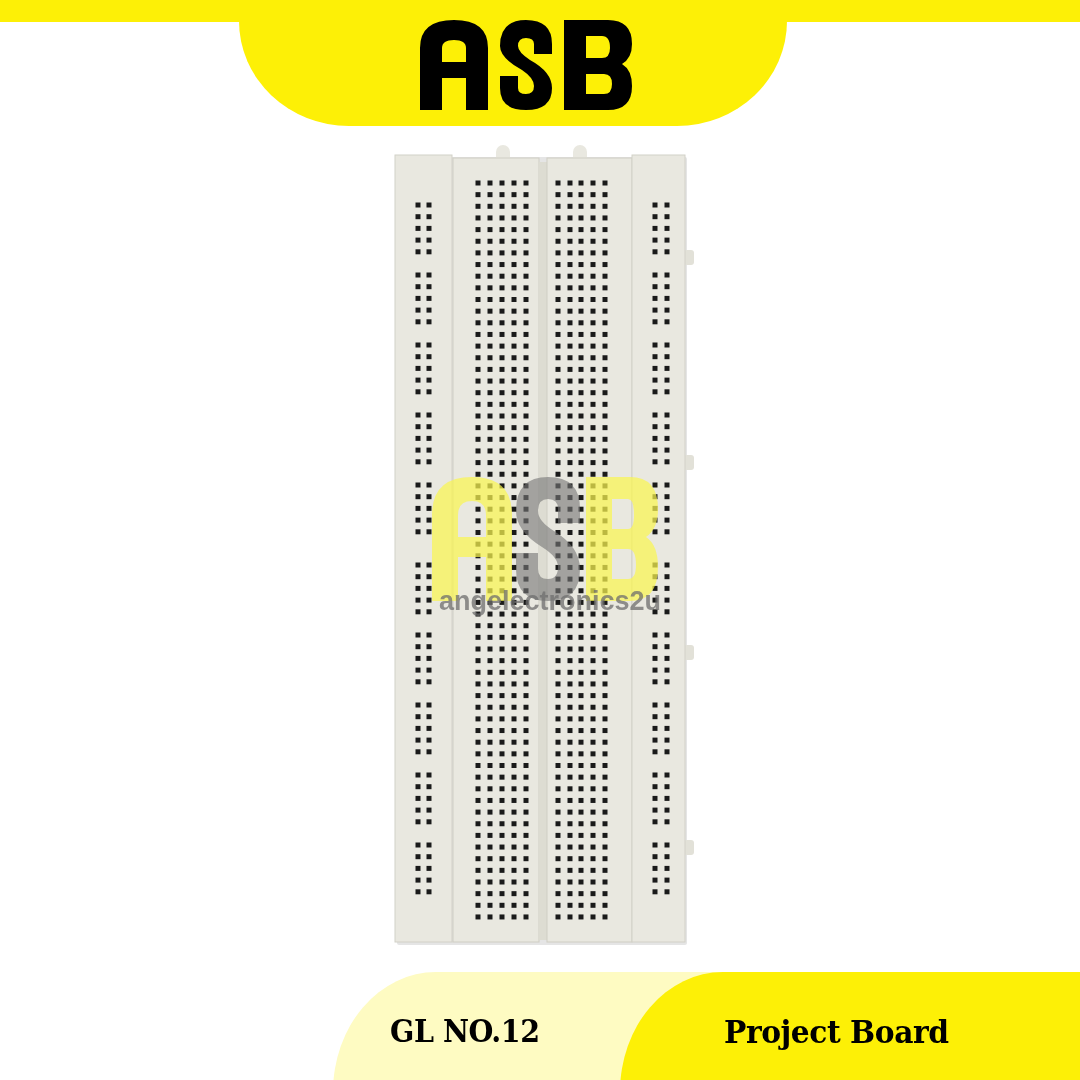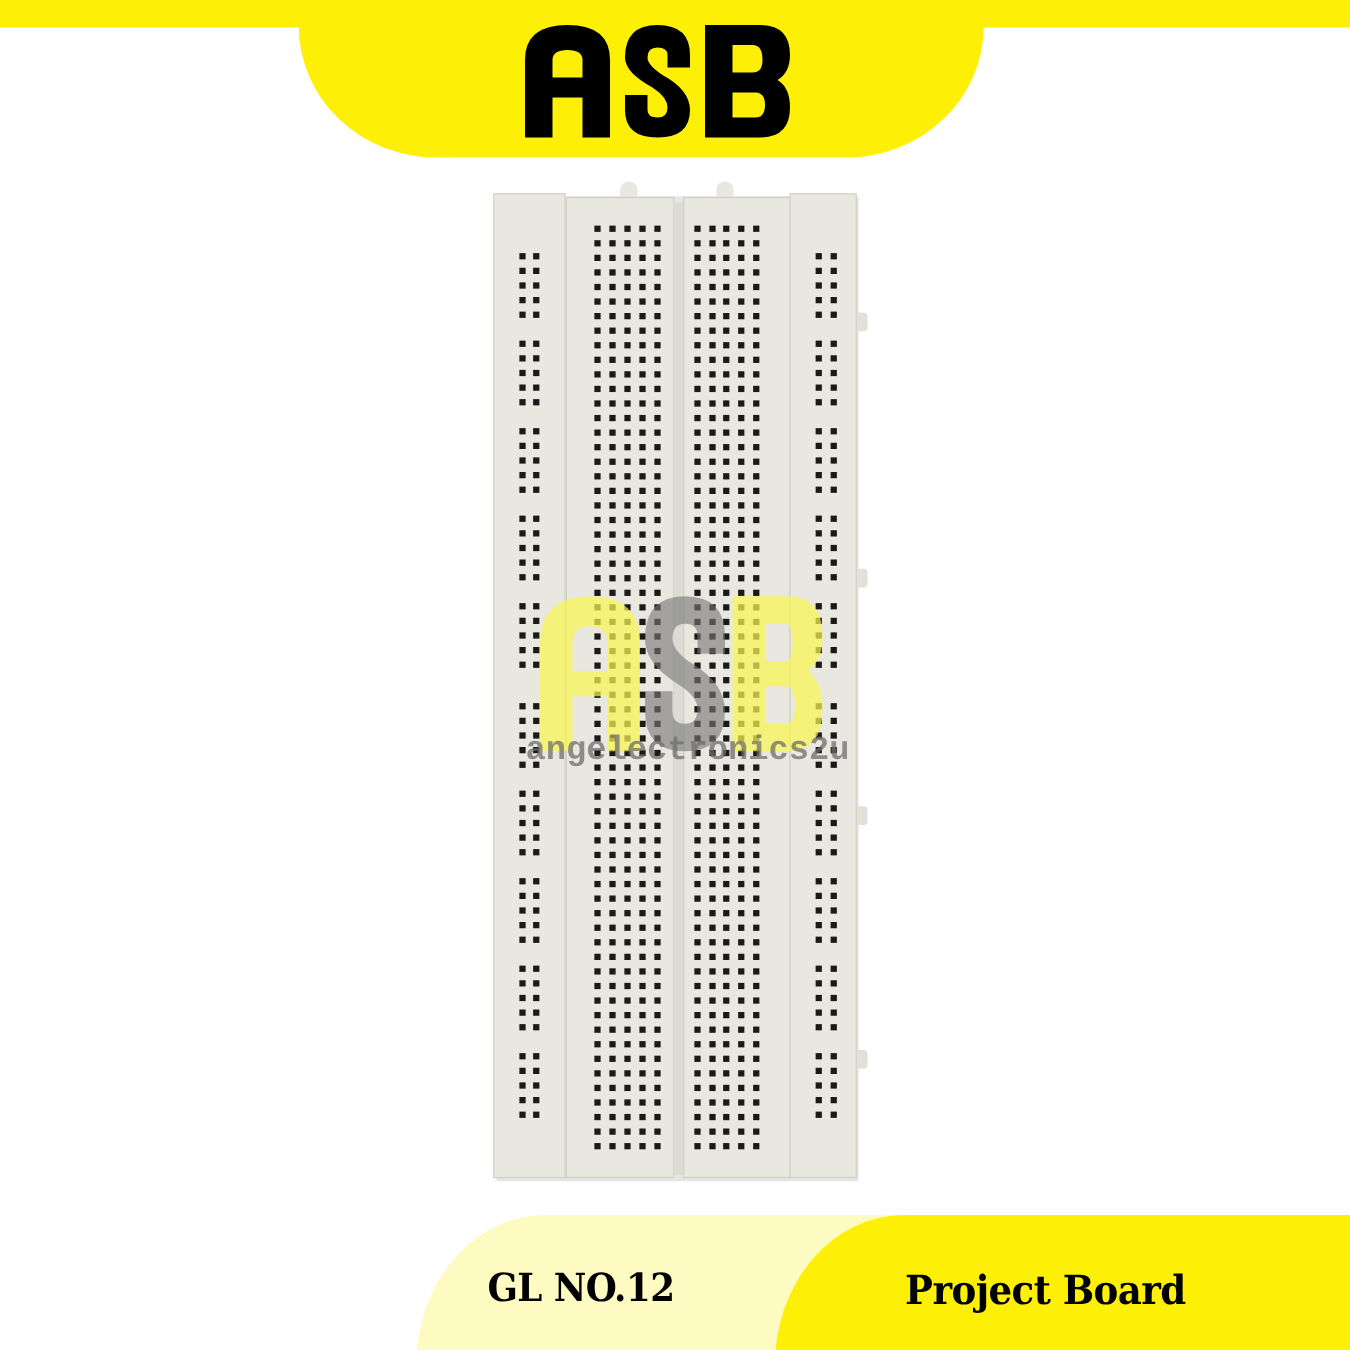--- a/index.html
+++ b/index.html
@@ -3,21 +3,21 @@
 <meta charset="utf-8">
 <style>
   html, body { margin:0; padding:0; }
   body { width:1080px; height:1080px; position:relative; overflow:hidden; background:#ffffff; font-family:"DejaVu Serif", serif; }
   .top-strip { position:absolute; left:0; top:0; width:1080px; height:22px; background:#fdf006; }
   .top-tab { position:absolute; left:239px; top:0; width:548px; height:126px; background:#fdf006; border-radius:0 0 110px 110px / 0 0 105px 105px; }
   .logo { position:absolute; left:418px; top:18px; width:216px; height:94px; }
   .board-wrap { position:absolute; left:380px; top:140px; width:330px; height:820px; }
   .board-svg { position:absolute; left:0; top:0; }
   .wm { position:absolute; left:430px; top:460px; width:230px; height:160px; pointer-events:none; }
-  .wm-sub { position:absolute; left:420px; top:586px; width:260px; text-align:center; font-family:Liberation Mono, monospace; font-weight:bold; font-size:27px; letter-spacing:0px; color:rgba(110,110,110,0.75); white-space:nowrap; }
+  .wm-sub { position:absolute; left:420px; top:586px; width:260px; text-align:center; font-family:Liberation Sans, sans-serif; font-weight:bold; font-size:27px; letter-spacing:0px; color:rgba(110,110,110,0.75); white-space:nowrap; }
   .pill-light { position:absolute; left:333px; top:972px; width:760px; height:120px; background:#fefbc2; border-radius:120px 0 0 0 / 140px 0 0 0; }
   .pill-bright { position:absolute; left:620px; top:972px; width:470px; height:120px; background:#fdf006; border-radius:120px 0 0 0 / 140px 0 0 0; }
   .label { position:absolute; font-family:"DejaVu Serif", serif; font-weight:bold; color:#000; white-space:nowrap; line-height:1; }
   .label-code { left:390px; top:1016px; font-size:31px; letter-spacing:-0.5px; transform:scaleX(0.92); transform-origin:left center; }
   .label-title { left:724px; top:1016px; font-size:32px; letter-spacing:-0.5px; transform:scaleX(0.93); transform-origin:left center; }
 </style>
 </head>
 <body>
 
 <div class="top-strip"></div>

